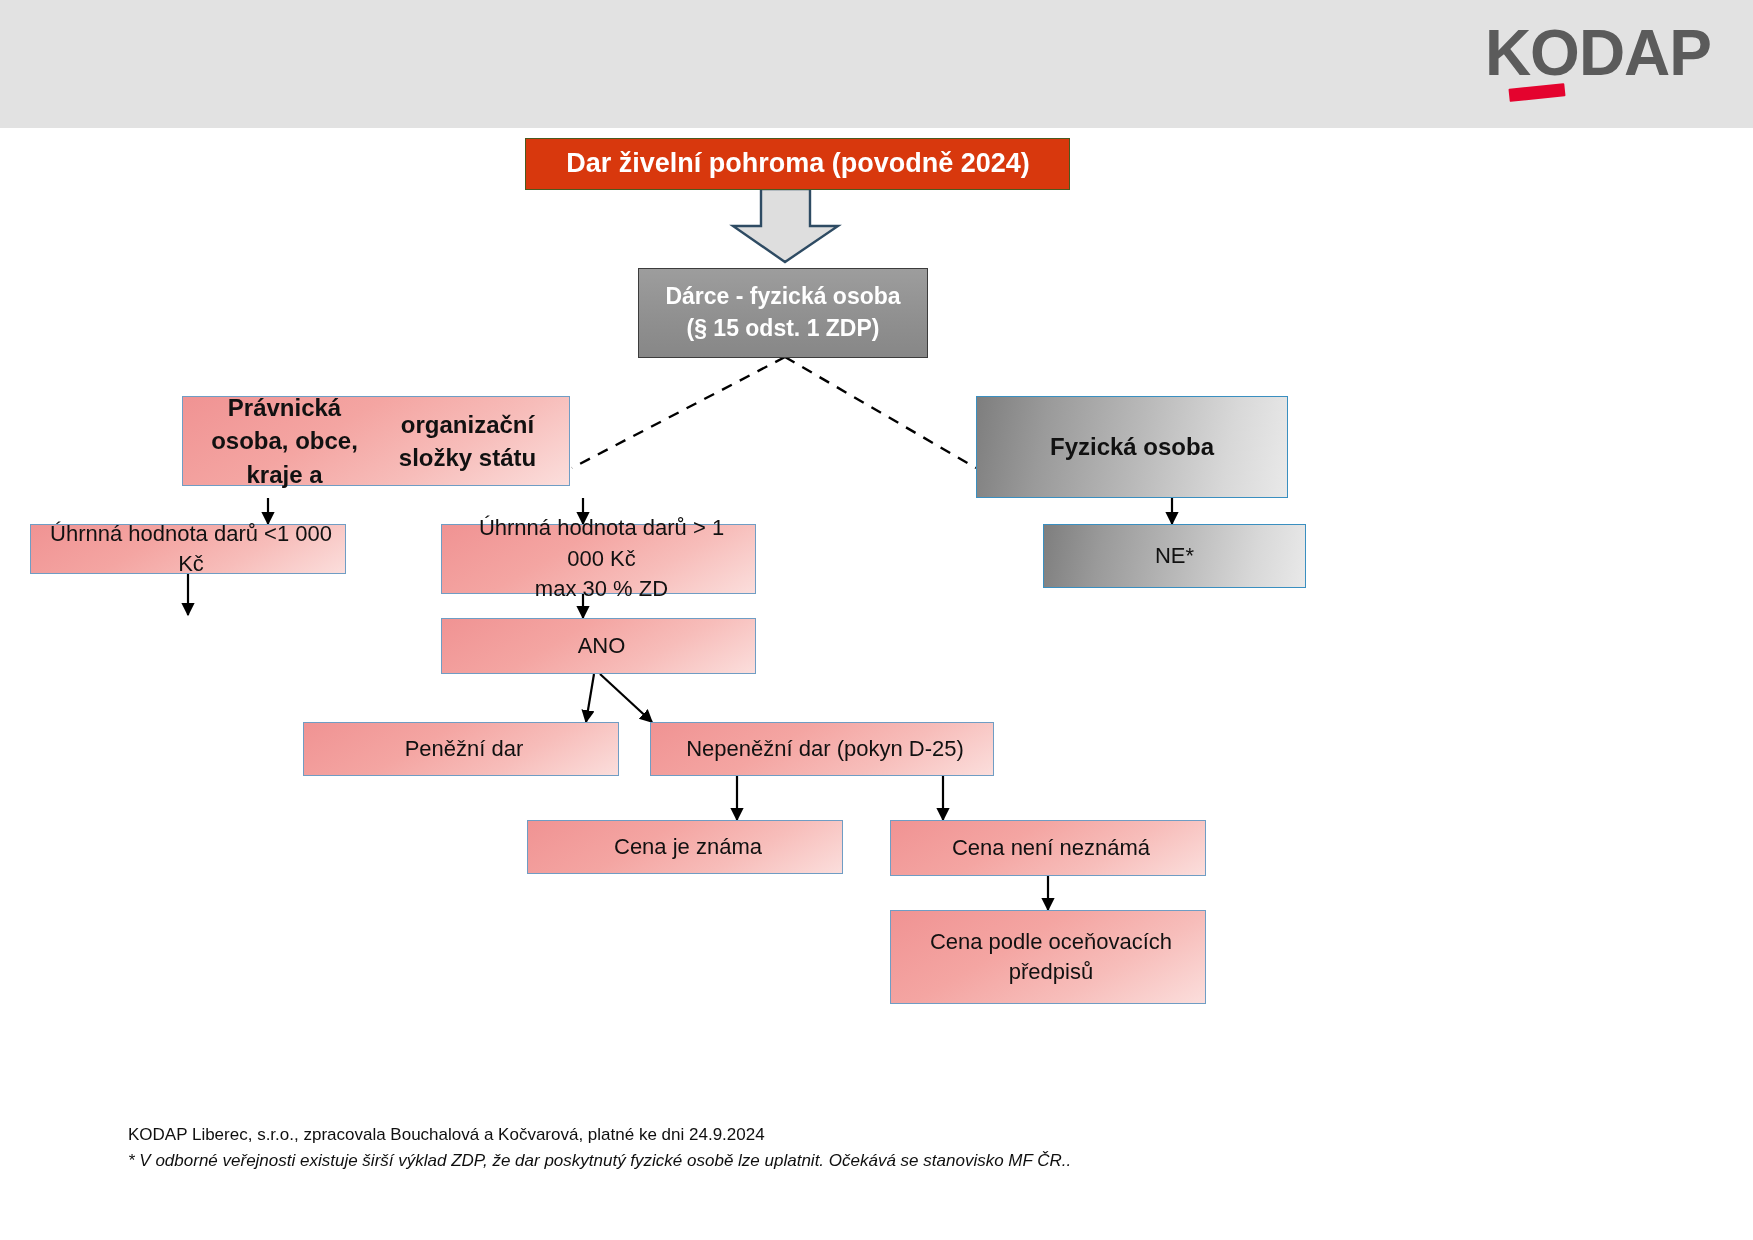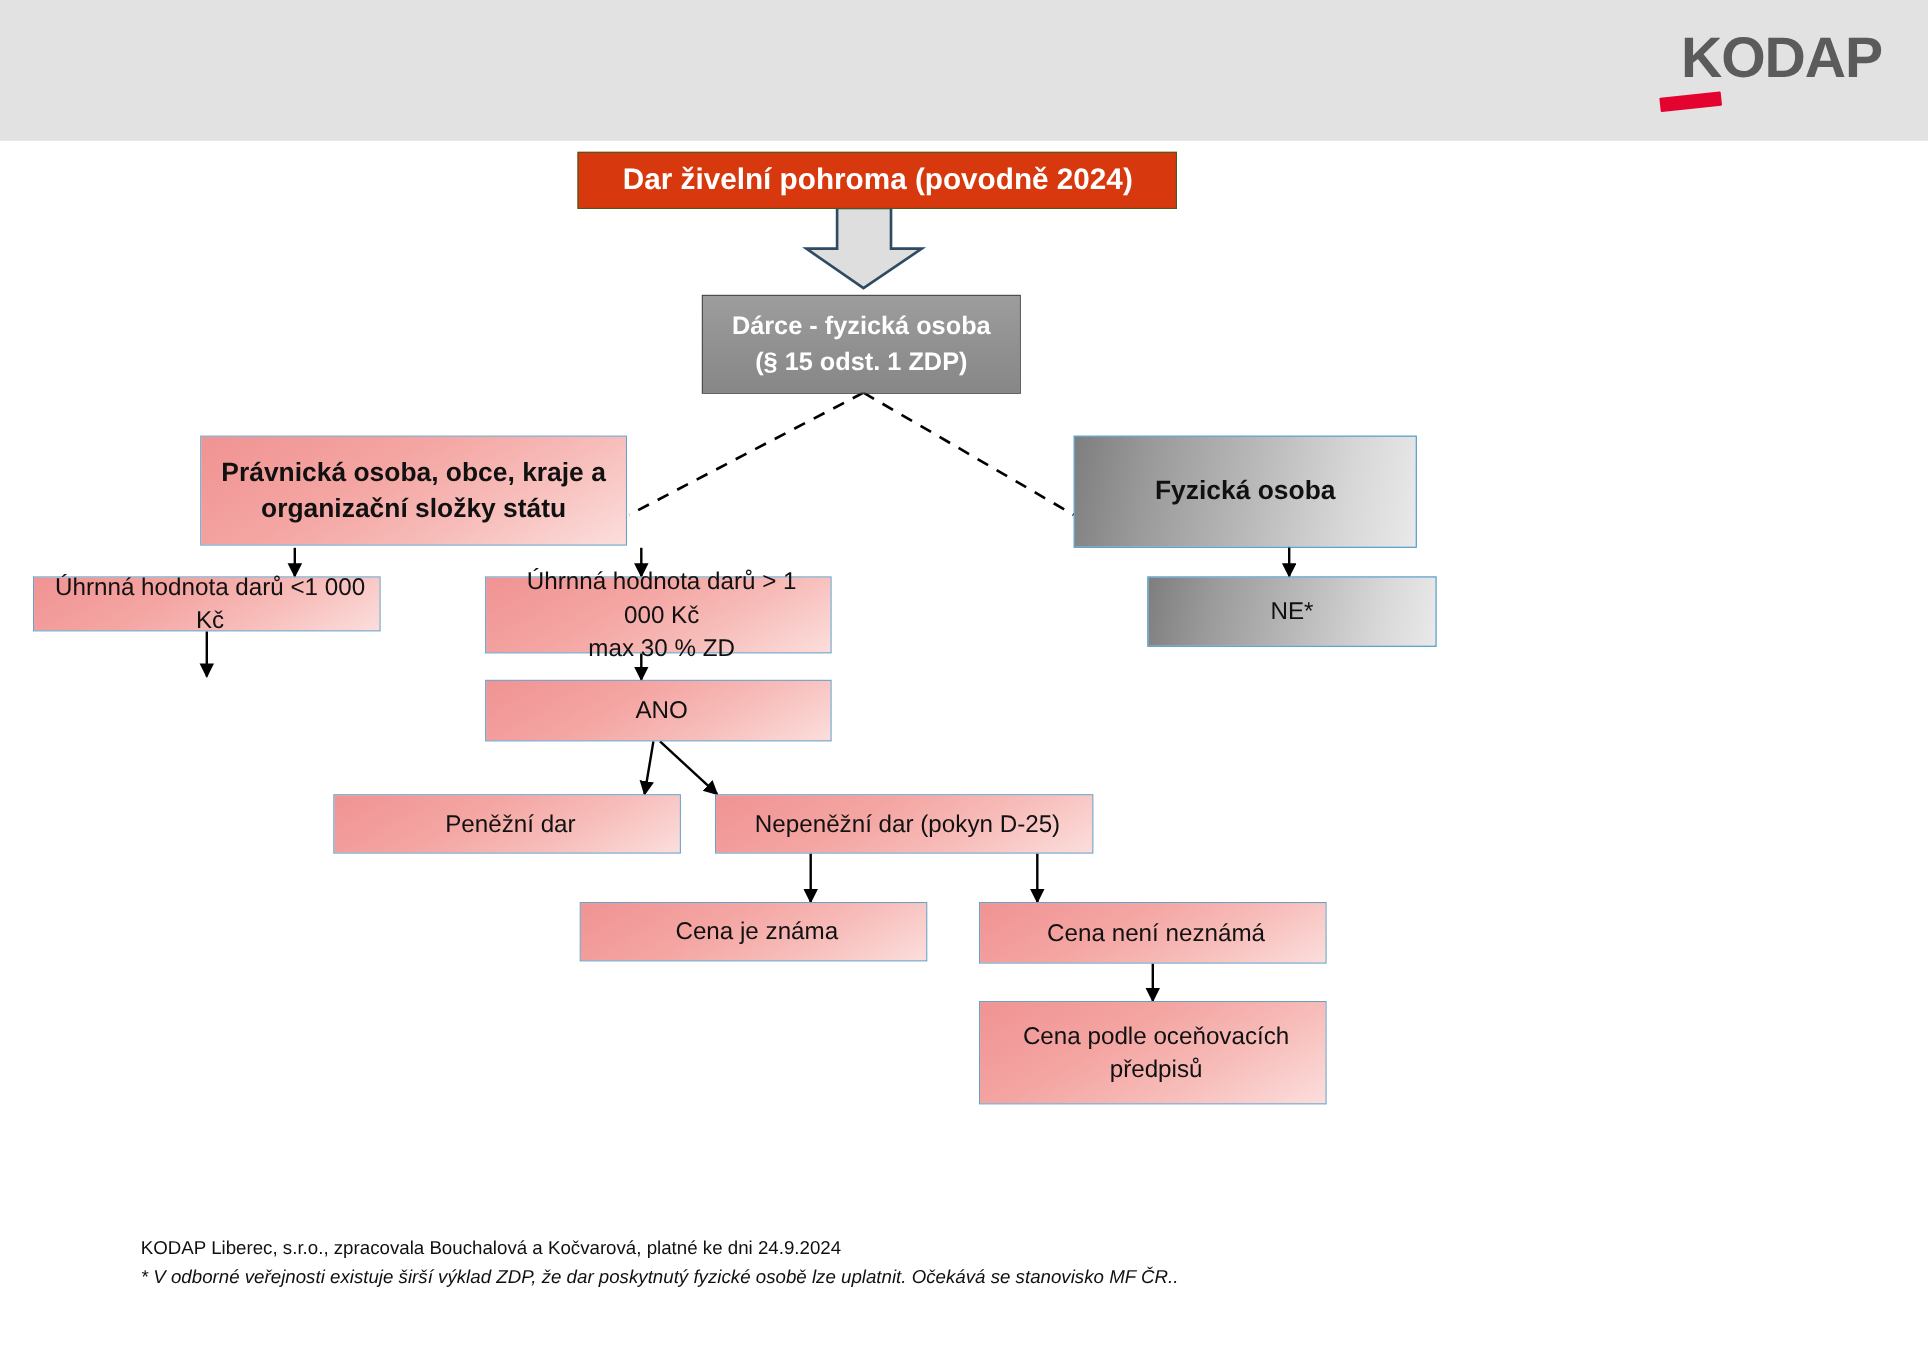--- a/index.html
+++ b/index.html
@@ -30,21 +30,21 @@
     width: 260px;
     height: 90px;
   }
   #brand-logo .logo-text {
     position: absolute;
     left: 0; top: 0;
     width: 260px;
     text-align: right;
     font-family: "Liberation Sans", sans-serif;
     font-weight: bold;
-    font-size: 52px;
+    font-size: 64px;
     letter-spacing: -1px;
     color: #5b5b5b;
     line-height: 70px;
   }
   #brand-logo .logo-swoosh {
     position: absolute;
     left: 58px;
     top: 68px;
     width: 56px;
     height: 13px;
@@ -191,21 +191,21 @@
 
   <div class="node title-box" style="left:525px; top:10px; width:545px; height:52px;">
     <span class="node-text">Dar živelní pohroma (povodně 2024)</span>
   </div>
 
   <div class="node donor-box" style="left:638px; top:140px; width:290px; height:90px; flex-direction:column;">
     <span class="node-text">Dárce - fyzická osoba</span>
     <span class="node-text">(§ 15 odst. 1 ZDP)</span>
   </div>
 
-  <div class="node pink heavy" style="left:182px; top:268px; width:388px; height:100px; flex-direction:column;">
+  <div class="node pink heavy" style="left:182px; top:268px; width:388px; height:90px; flex-direction:row;">
     <span class="node-text">Právnická osoba, obce, kraje a</span>
     <span class="node-text">organizační složky státu</span>
   </div>
 
   <div class="node grey heavy" style="left:976px; top:268px; width:312px; height:102px;">
     <span class="node-text">Fyzická osoba</span>
   </div>
 
   <div class="node pink plain" style="left:30px; top:396px; width:316px; height:50px;">
     <span class="node-text">Úhrnná hodnota darů &lt;1 000 Kč</span>

